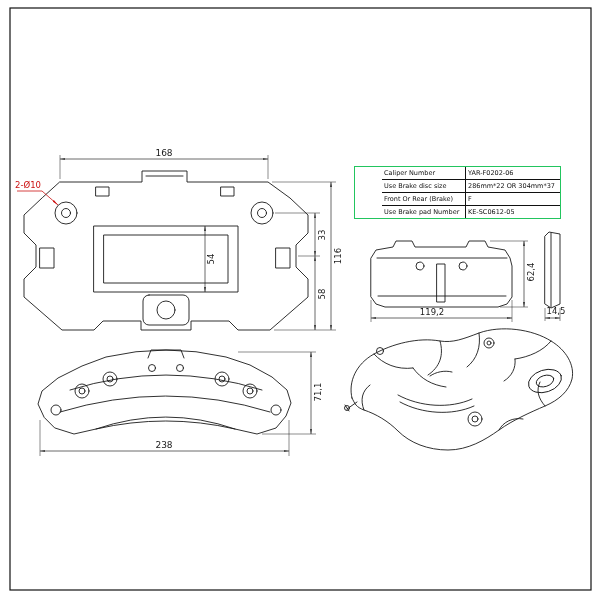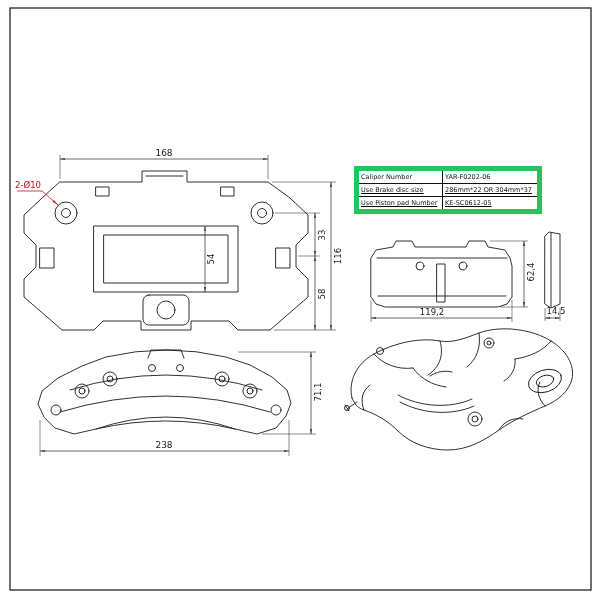--- a/index.html
+++ b/index.html
@@ -6,23 +6,23 @@
   body{width:600px;height:600px;position:relative;font-family:"DejaVu Sans",sans-serif;overflow:hidden;}
   svg{position:absolute;left:0;top:0;}
   .ln{fill:none;stroke:#1a1a1a;stroke-width:0.9;stroke-linejoin:round;stroke-linecap:round;}
   .dl{fill:none;stroke:#1a1a1a;stroke-width:0.65;}
   .ext{fill:none;stroke:#1a1a1a;stroke-width:0.5;}
   .dimtxt{font-family:"DejaVu Sans",sans-serif;font-size:8.5px;fill:#1a1a1a;}
   .dimbig{font-size:9px;}
   .red{fill:#cc1111;}
   .redln{fill:none;stroke:#cc1111;stroke-width:0.8;}
   
-  .spec-table{position:absolute;left:354px;top:166px;width:178px;border:5px solid #22c55e;background:#fff;}
+  .spec-table{position:absolute;left:354px;top:166px;width:178px;border:1px solid #22c55e;background:#fff;padding-left:27px;}
   .spec-row{display:grid;grid-template-columns:84px 1fr;height:12px;}
-  .spec-row + .spec-row{border-top:1px solid #111;text-decoration:underline;}
+  .spec-row + .spec-row{border-top:1px solid #111;}
   .spec-cell{font-size:6.5px;color:#111;padding:0 2px;display:flex;align-items:center;white-space:nowrap;overflow:hidden;}
   .spec-cell.lbl{border-right:1px solid #111;}
 </style>
 </head>
 <body>
 
 <svg width="600" height="600" viewBox="0 0 600 600">
   <defs>
     <marker id="ar" viewBox="0 0 10 10" refX="10" refY="5" markerWidth="8" markerHeight="8" orient="auto-start-reverse">
       <path d="M0,3.4 L10,5 L0,6.6 Z" fill="#1a1a1a"></path>
@@ -152,16 +152,20 @@
 <div class="spec-table">
   <div class="spec-row">
     <div class="spec-cell lbl">Caliper Number</div>
     <div class="spec-cell">YAR-F0202-06</div>
   </div>
   <div class="spec-row">
     <div class="spec-cell lbl">Use Brake disc size</div>
     <div class="spec-cell">286mm*22 OR 304mm*37</div>
   </div>
   <div class="spec-row">
-    <div class="spec-cell lbl">Use Piston pad Number</div>
+    <div class="spec-cell lbl">Front Or Rear (Brake)</div>
+    <div class="spec-cell">F</div>
+  </div>
+  <div class="spec-row">
+    <div class="spec-cell lbl">Use Brake pad Number</div>
     <div class="spec-cell">KE-SC0612-05</div>
   </div>
 </div>
 
 </body></html>

